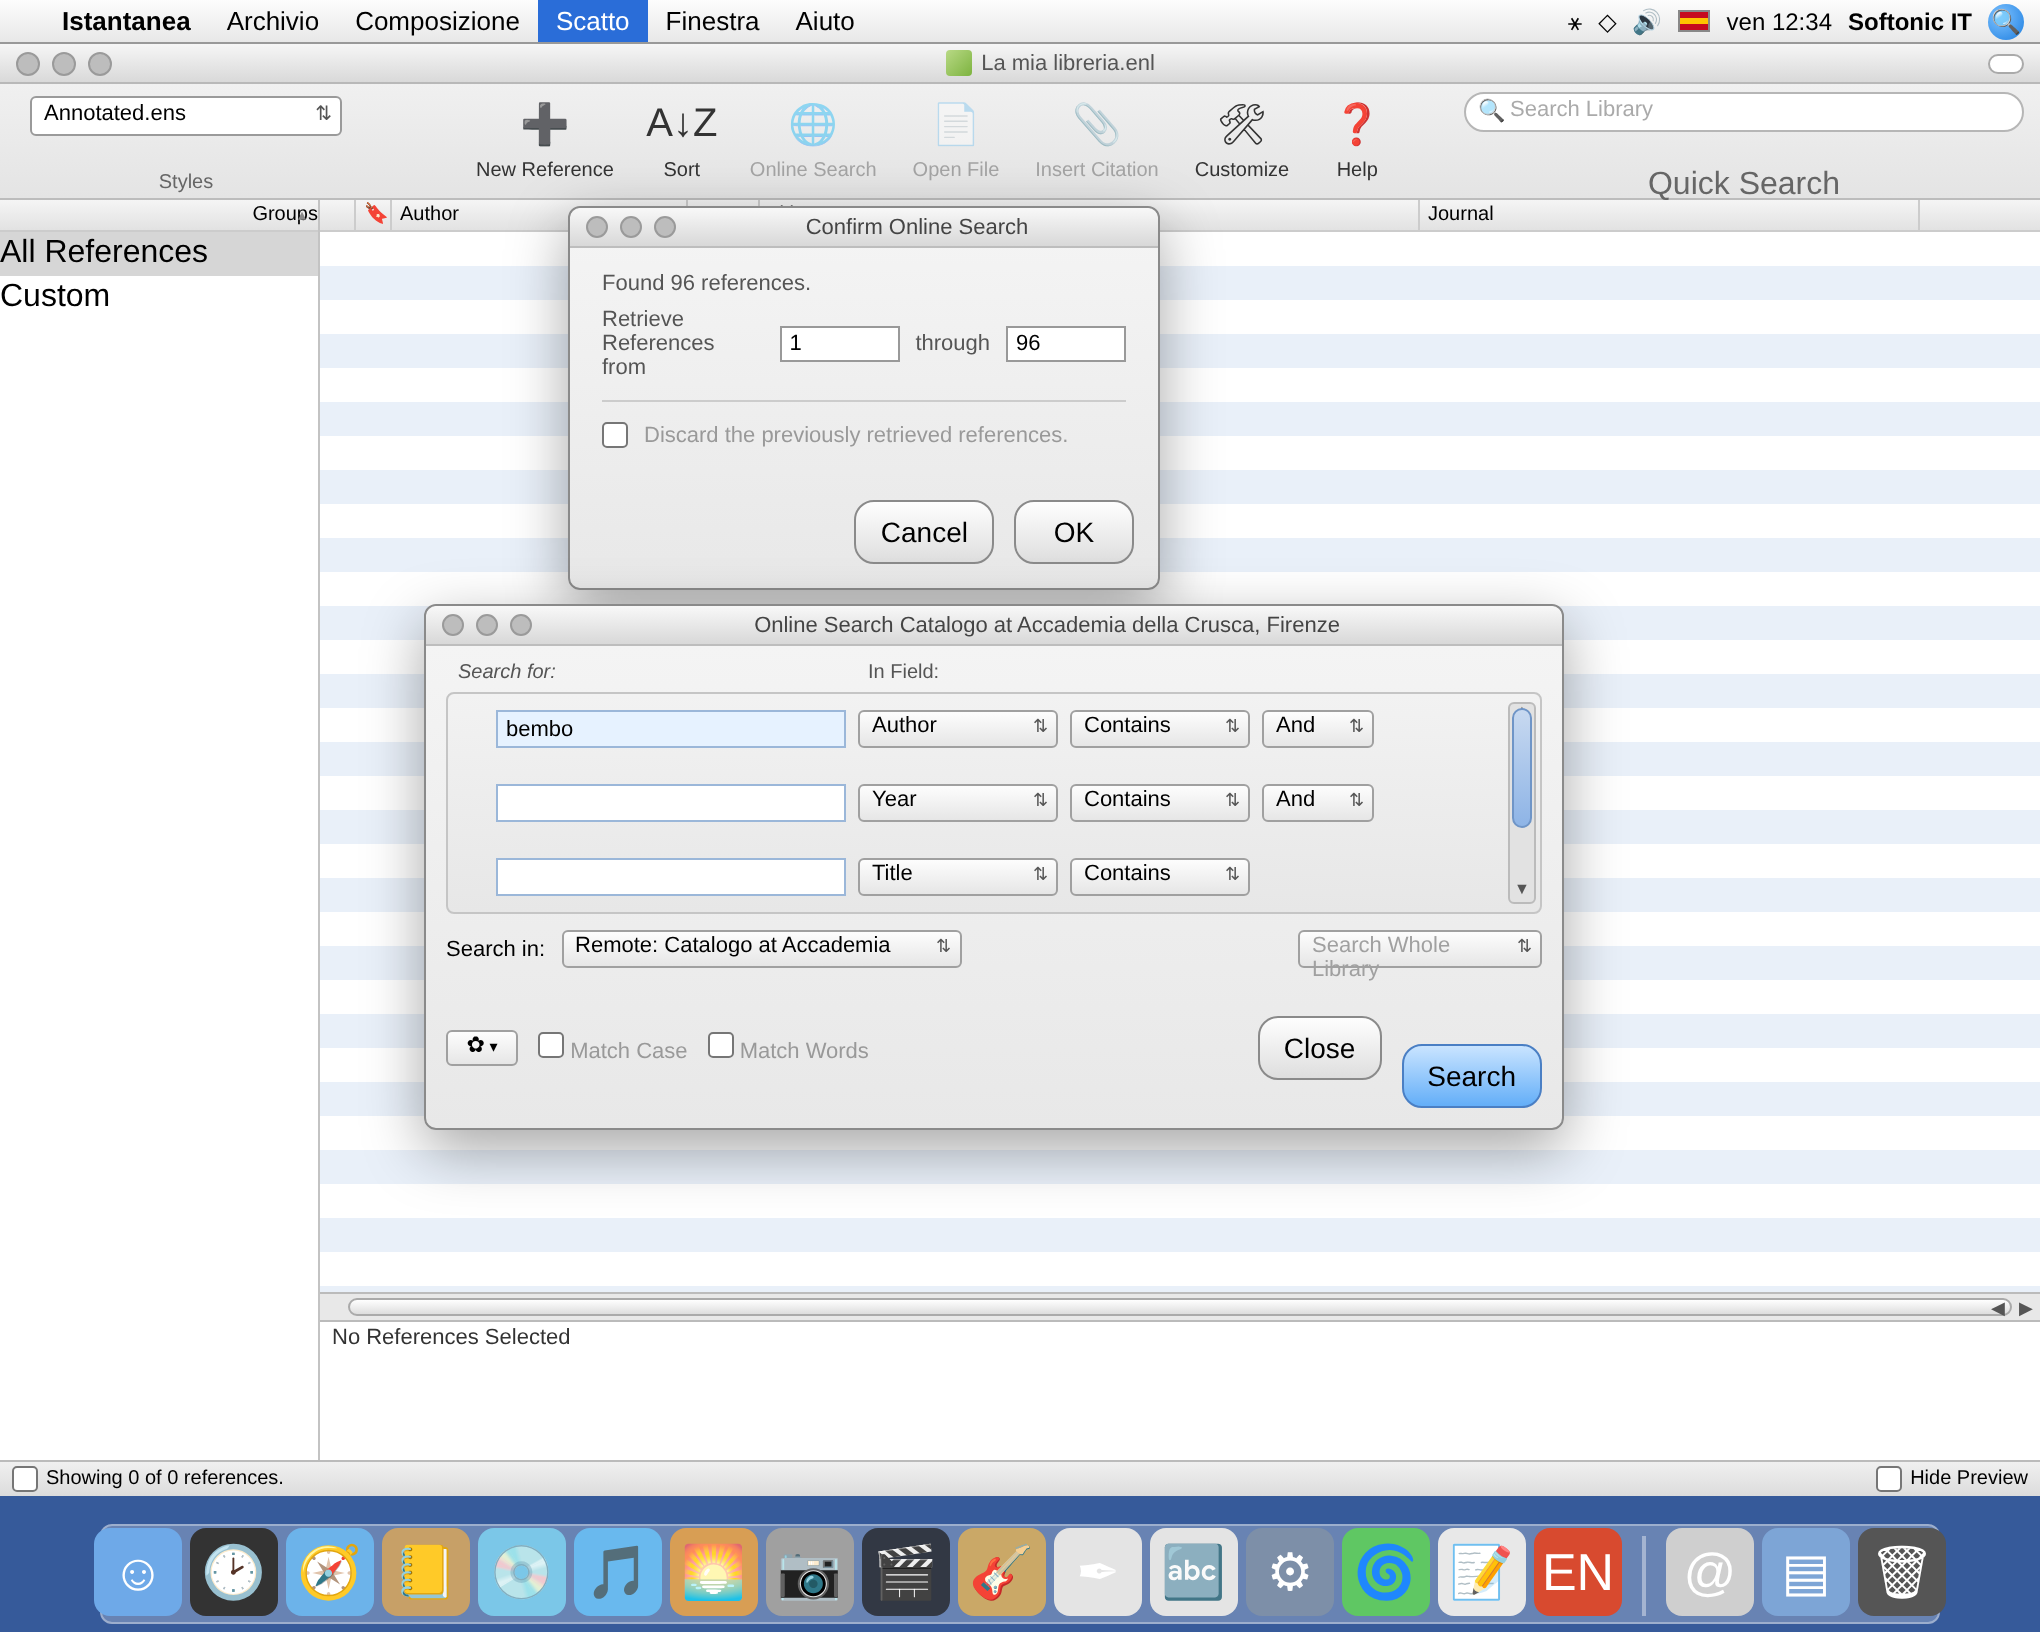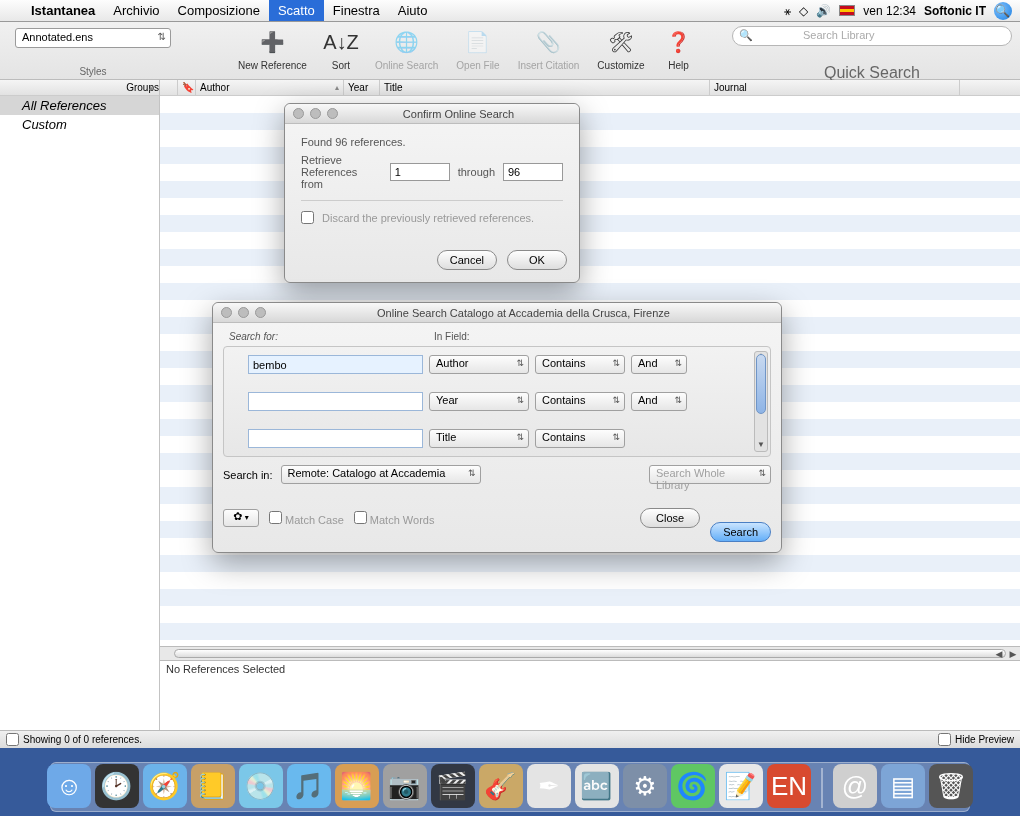--- a/index.html
+++ b/index.html
@@ -35,21 +35,21 @@
 .tb-icon { width:32px; height:32px; display:flex; align-items:center; justify-content:center; font-size:20px; }
 .tb-item.dim .tb-icon { opacity:0.4; }
 .search-lib { width:280px; height:20px; border:1px solid #b6b6b6; border-radius:10px; background:#fff; font-size:11px; padding:2px 8px 2px 22px; position:relative; }
 .search-lib::before { content:"🔍"; position:absolute; left:6px; top:2px; font-size:11px; color:#888; }
 
 
 .bodyrow { flex:1; display:flex; overflow:hidden; }
 .sidebar { width:160px; background:#fff; border-right:1px solid #c3c3c3; }
 .side-head { height:16px; background:linear-gradient(#f5f5f5,#e2e2e2); border-bottom:1px solid #ccc; font-size:10px; text-align:right; line-height:16px; position:relative; }
 .side-head::after { content:"▴"; position:absolute; right:6px; font-size:8px; color:#888; }
-.side-item { font-size:13px; padding:2px 22px; cursor:default;font-style:italic; }
+.side-item { font-size:16px; padding:2px 0; cursor:default; }
 .side-item.sel { background:#d6d6d6; }
 
 .listarea { flex:1; display:flex; flex-direction:column; background:#fff; }
 .list-head { height:16px; background:linear-gradient(#f5f5f5,#e2e2e2); border-bottom:1px solid #ccc; display:flex; font-size:10px; }
 .list-head > div { border-right:1px solid #ccc; line-height:16px; padding-left:4px; position:relative; }
 .list-head .sorted::after { content:"▴"; position:absolute; right:4px; font-size:8px; color:#888; }
 .striped { flex:1; background: repeating-linear-gradient(#fff,#fff 17px,#e9f0f9 17px,#e9f0f9 34px); position:relative; }
 .hscroll { height:14px; background:#e8e8e8; border-top:1px solid #bbb; position:relative; }
 .hscroll::before { content:""; position:absolute; left:14px; right:14px; top:2px; bottom:2px; border:1px solid #aaa; border-radius:5px; background:linear-gradient(#fff,#ddd); }
 .hscroll .arrow { position:absolute; top:0; width:14px; height:14px; text-align:center; font-size:9px; line-height:14px; color:#555; }
@@ -63,21 +63,21 @@
 .dialog { position:absolute; background:linear-gradient(#f5f5f5,#e8e8e8); border:1px solid #8a8a8a; border-radius:6px; box-shadow:0 10px 30px rgba(0,0,0,.35); font-size:11px; }
 .dlg-title { height:20px; background:linear-gradient(#f8f8f8,#d8d8d8); border-bottom:1px solid #bdbdbd; border-radius:6px 6px 0 0; display:flex; align-items:center; }
 .dlg-buttons3 { display:flex; gap:6px; margin-left:8px; }
 .dlg-buttons3 span { width:11px; height:11px; border-radius:50%; background:#bdbdbd; border:1px solid #9a9a9a; }
 .dlg-title-text { flex:1; text-align:center; color:#444; }
 .dlg-body { padding:12px 16px; color:#555; }
 .dlg-body .row { display:flex; align-items:center; gap:8px; margin:6px 0; }
 .dlg-body input.num { width:60px; height:18px; border:1px solid #999; background:#fff; font-size:11px; padding:1px 4px; }
 .dlg-body hr { border:none; border-top:1px solid #ccc; margin:10px 0; }
 .dlg-foot { padding:8px 12px 12px; display:flex; justify-content:flex-end; gap:10px; }
-.aqua-btn { min-width:60px; height:20px; border:1px solid #8a8a8a; border-radius:10px; background:linear-gradient(#fefefe,#dedede); font-size:11px; padding:0 12px; cursor:default;text-align:center; }
+.aqua-btn { min-width:60px; height:32px; border:1px solid #8a8a8a; border-radius:10px; background:linear-gradient(#fefefe,#dedede); font-size:14px; padding:0 12px; cursor:default;text-align:center; }
 .aqua-btn.primary { background:linear-gradient(#c9e4ff,#63aef8); border-color:#4a7fc4;margin-top:28px; }
 
 
 .search-dlg { left:212px; top:302px; width:570px; }
 .sd-body { padding:6px 10px 10px; }
 .sd-labels { display:flex; font-size:10px; color:#555; padding:2px 6px 4px; }
 .sd-labels .l1 { width:205px;font-style:italic; } 
 .sd-panel { background:linear-gradient(#f2f2f2,#e7e7e7); border:1px solid #c5c5c5; border-radius:4px; padding:8px; position:relative; }
 .sd-row { display:flex; align-items:flex-start; gap:6px; margin-bottom:18px;padding-left:16px; }
 .sd-row:last-child { margin-bottom:0; }
@@ -123,20 +123,32 @@
     <span>◇</span>
     <span>🔊</span>
     <span class="flag"></span>
     <span>ven 12:34</span>
     <span style="font-weight:bold;">Softonic IT</span>
     <span class="spotlight">🔍</span>
   </div>
 </div>
 
 <div class="window">
+  <div class="titlebar">
+    <div class="tl-buttons">
+        <span></span>
+        <span></span>
+        <span></span>
+      </div>
+    <div class="doc">
+        <span class="docicon"></span>
+        <span>La mia libreria.enl</span>
+      </div>
+    <div class="pill"></div>
+  </div>
 
   <div class="toolbar">
     <div style="display:flex;flex-direction:column;align-items:center;width:170px;">
       <div class="style-box">Annotated.ens</div>
       <div style="font-size:10px;color:#666;margin-top:18px;">Styles</div>
     </div>
     <div class="tb-center" id="tb-center">
         <div class="tb-item">
           <div class="tb-icon">➕</div>
           <span>New Reference</span>
@@ -160,21 +172,21 @@
         <div class="tb-item">
           <div class="tb-icon">🛠</div>
           <span>Customize</span>
         </div>
         <div class="tb-item">
           <div class="tb-icon">❓</div>
           <span>Help</span>
         </div>
       </div>
     <div style="display:flex;flex-direction:column;align-items:center;">
-      <div class="search-lib"><span style="color:#aaa;margin-left:48px;">Search Library</span></div>
+      <div class="search-lib"><span style="color:#aaa;">Search Library</span></div>
       <div style="font-size:16px;color:#666;margin-top:18px;">Quick Search</div>
     </div>
   </div>
 
   <div class="bodyrow">
     <div class="sidebar">
       <div class="side-head">Groups</div>
       <div id="sidebar-items">
           <div class="side-item sel">All References</div>
           <div class="side-item">Custom</div>

